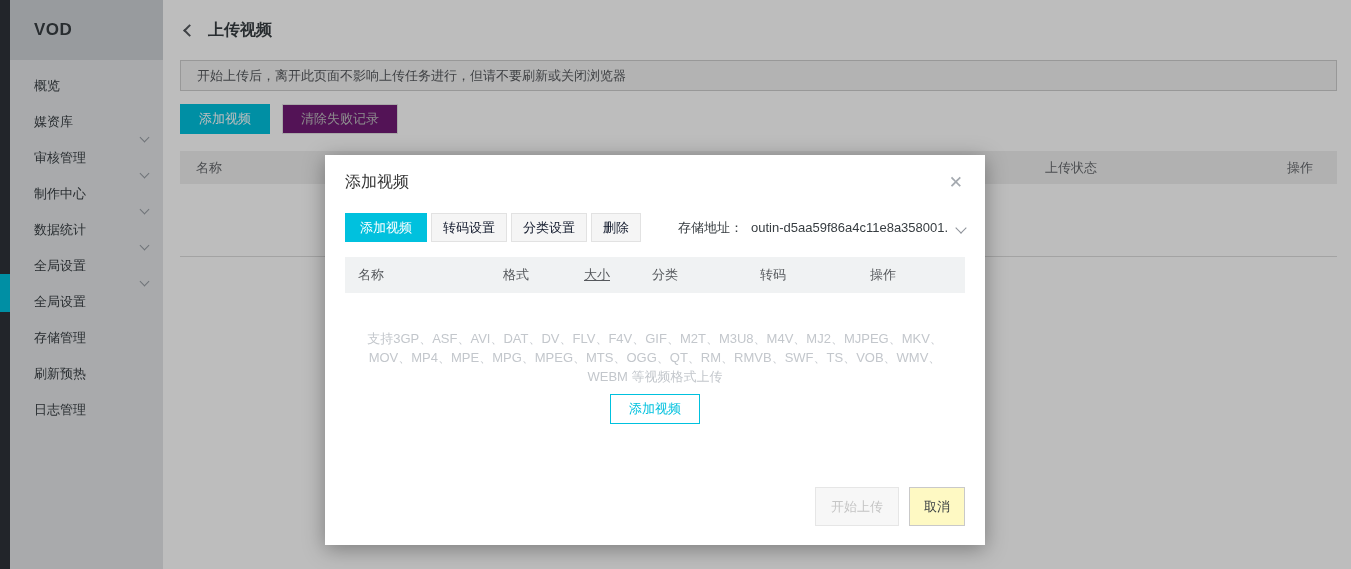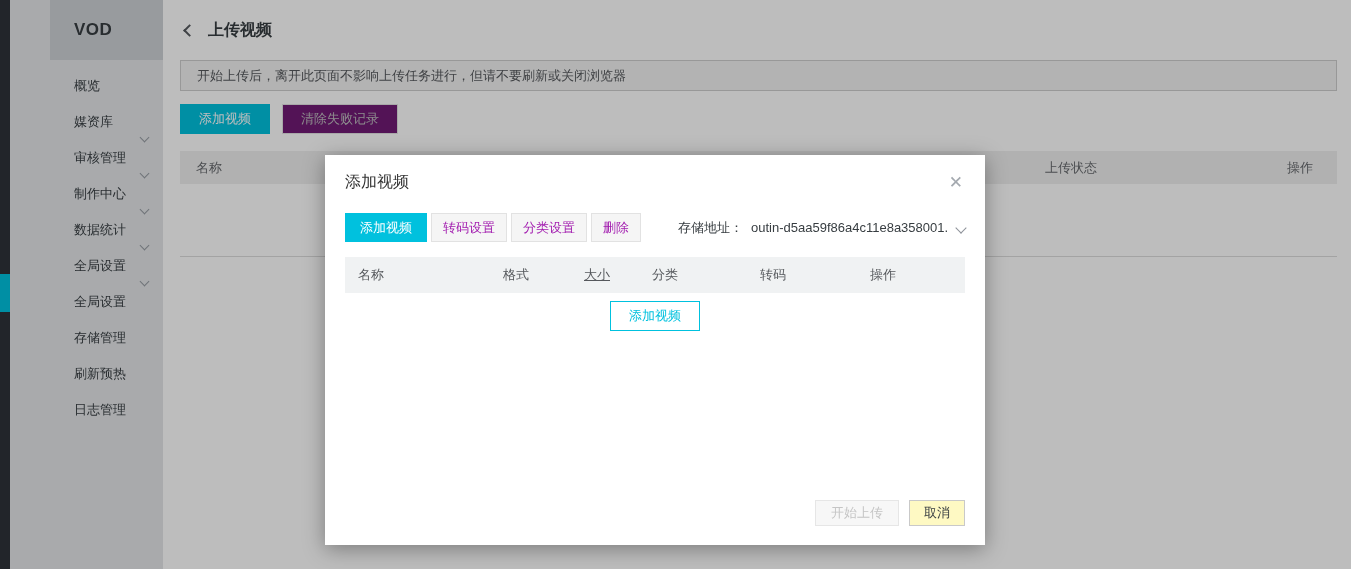--- a/index.html
+++ b/index.html
@@ -9,21 +9,21 @@
     font-family:"Liberation Sans","DejaVu Sans",sans-serif;
     background:#fff; color:#373d41;
   }
   .layer-base { position:absolute; inset:0; display:flex; }
 
   
   .strip { width:10px; background:#2e3239; position:relative; flex:none; }
   .strip-indicator { position:absolute; left:0; top:274px; width:10px; height:38px; background:#00c1de; }
 
   
-  .sidebar { width:153px; background:#e4e6e9; flex:none;padding-left:40px; }
+  .sidebar { width:153px; background:#e4e6e9; flex:none; }
   .sidebar-header {
     height:60px; line-height:60px; padding-left:24px;
     background:#ced1d6; font-size:17px; font-weight:bold; color:#373d41; letter-spacing:.5px;
   }
   .sidebar-menu { padding-top:8px; }
   .sidebar-item {
     height:36px; line-height:36px; padding-left:24px; font-size:13px;
     color:#373d41; position:relative; cursor:pointer;
   }
   .sidebar-item .chev-wrap { position:absolute; right:15px; top:15px; }
@@ -71,21 +71,21 @@
     position:absolute; left:325px; top:155px; width:660px; height:390px;
     background:#fff; z-index:100; box-shadow:0 4px 20px rgba(0,0,0,0.35);
   }
   .modal-title-row { padding:17px 20px 0; display:flex; justify-content:space-between; align-items:flex-start; }
   .modal-title { font-size:16px; color:#333; }
   .modal-close { color:#a4a9af; font-size:17px; line-height:1; cursor:pointer; font-weight:300; padding:2px; }
 
   .modal-toolbar { margin-top:20px; padding:0 20px; display:flex; align-items:center; }
   .m-btn { height:29px; display:inline-flex; align-items:center; font-size:13px; cursor:pointer; }
   .m-btn-primary { background:#00c1de; color:#fff; padding:0 15px; }
-  .m-btn-dis { margin-left:4px; padding:0 11px; background:#f5f5f5; border:1px solid #e2e2e2; color:#a21caf; cursor:not-allowed; }
+  .m-btn-dis { margin-left:4px; padding:0 11px; background:#f5f5f5; border:1px solid #e2e2e2; color:#0f172a; cursor:not-allowed; }
   .storage-group { margin-left:auto; display:flex; align-items:center; cursor:pointer; }
   .storage-label { font-size:13px; color:#373d41; }
   .storage-value {
     font-size:13px; color:#373d41; margin-left:8px; max-width:196px;
     white-space:nowrap; overflow:hidden;
   }
   .storage-group .chev-wrap { margin-left:10px; display:inline-flex; }
 
   .modal-table-header {
     margin:15px 20px 0; height:36px; background:#f0f2f3;
@@ -99,21 +99,21 @@
   .mcol6 { flex:1; }
 
   .formats-hint {
     margin:36px 28px 0; text-align:center; font-size:13px; color:#c3c7cc; line-height:19px;
   }
   .add-video-outline {
     margin:8px auto 0; width:90px; height:30px; border:1px solid #00c1de; background:#fff;
     color:#00c1de; font-size:13px; display:flex; align-items:center; justify-content:center; cursor:pointer;
   }
   .modal-footer { position:absolute; right:20px; bottom:19px; display:flex; gap:10px; }
-  .f-btn { height:26px; display:inline-flex; align-items:center; font-size:13px; cursor:pointer; }
+  .f-btn { height:39px; display:inline-flex; align-items:center; font-size:13px; cursor:pointer; }
   .f-start { padding:0 15px; background:#f7f7f7; border:1px solid #e6e6e6; color:#c5c5c5; cursor:not-allowed; }
   .f-cancel { padding:0 14px; background:#fef9c3; border:1px solid #c9c9c9; color:#373d41; }
 </style>
 </head>
 <body>
 
 <div class="layer-base">
 
   <div class="strip">
     <div class="strip-indicator"></div>
@@ -208,20 +208,21 @@
 
   <div class="modal-table-header">
     <div class="mcol1">名称</div>
     <div class="mcol2">格式</div>
     <div class="mcol3">大小</div>
     <div class="mcol4">分类</div>
     <div class="mcol5">转码</div>
     <div class="mcol6">操作</div>
   </div>
 
+  <div class="formats-hint">支持3GP、ASF、AVI、DAT、DV、FLV、F4V、GIF、M2T、M3U8、M4V、MJ2、MJPEG、MKV、MOV、MP4、MPE、MPG、MPEG、MTS、OGG、QT、RM、RMVB、SWF、TS、VOB、WMV、WEBM 等视频格式上传</div>
 
   <div class="add-video-outline">添加视频</div>
 
   <div class="modal-footer">
     <div class="f-btn f-start">开始上传</div>
     <div class="f-btn f-cancel">取消</div>
   </div>
 </div>
 
 </body></html>

